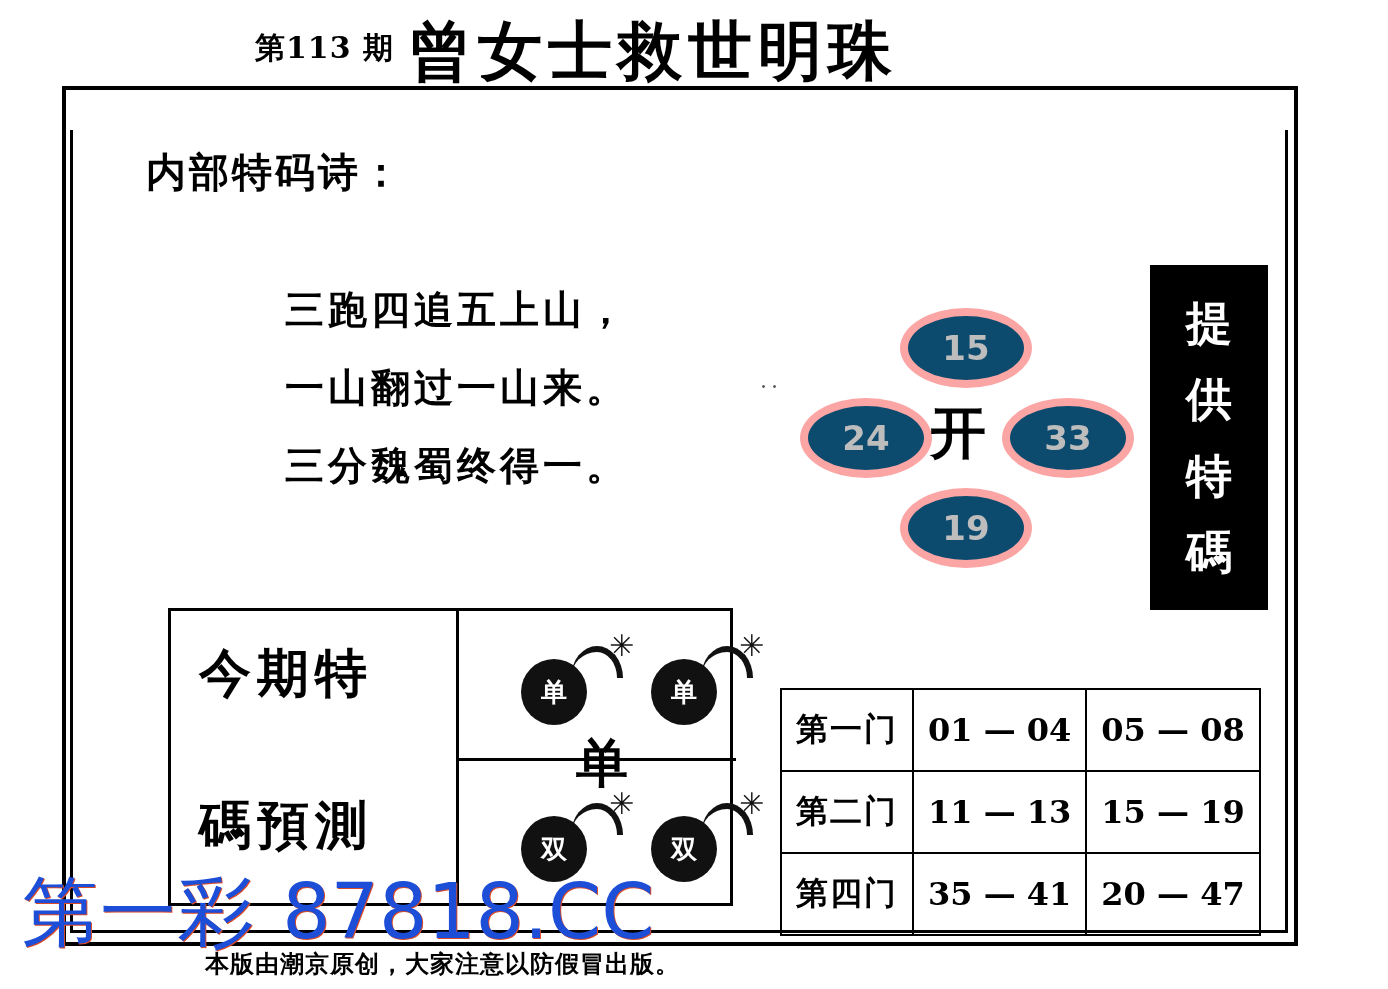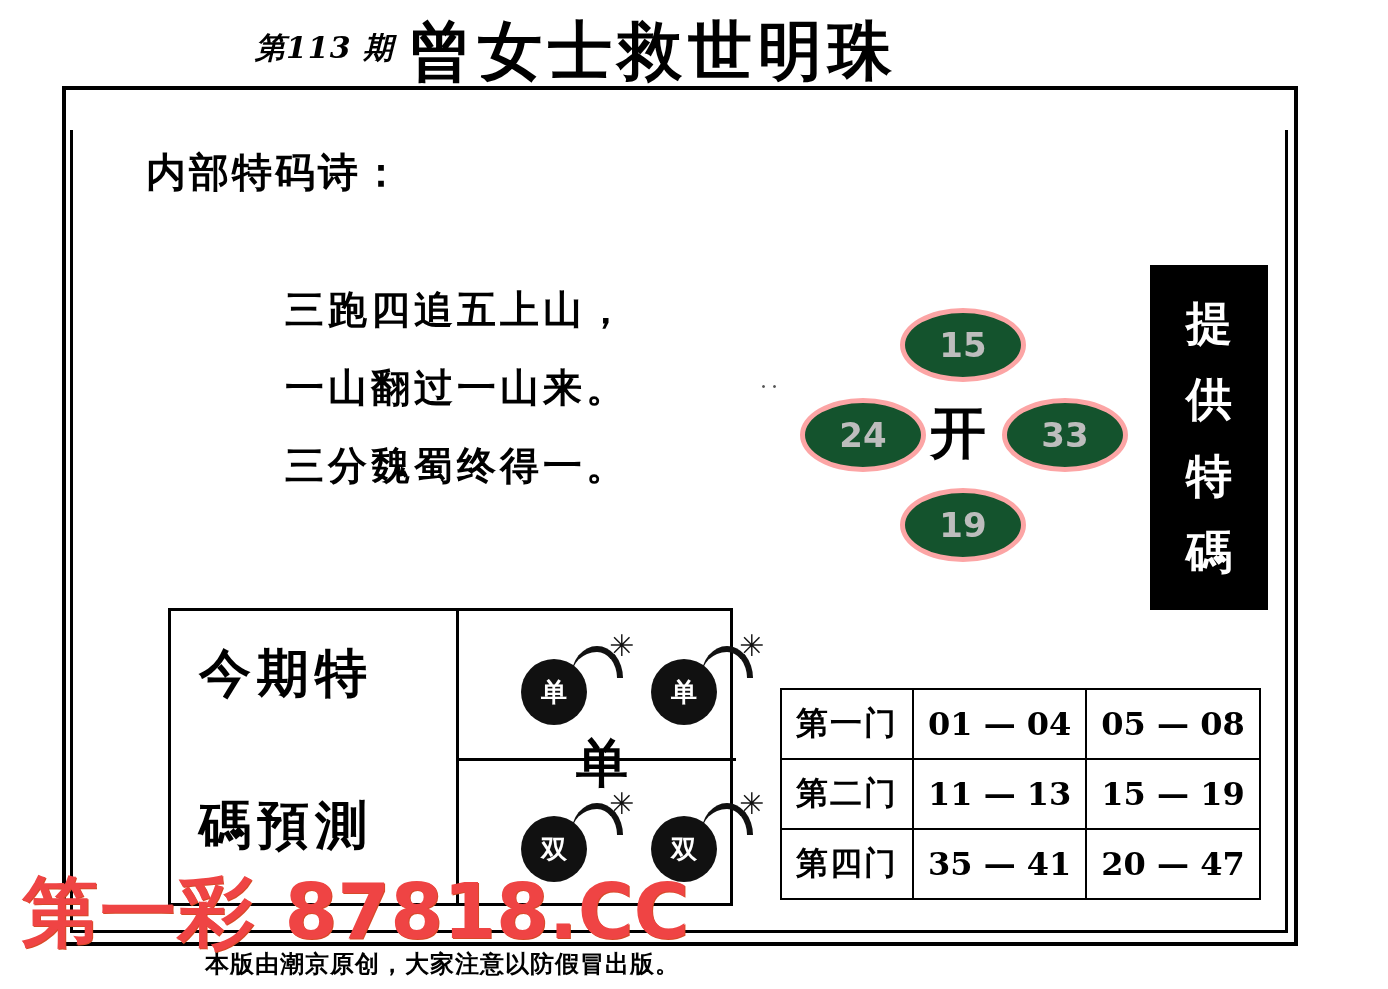--- a/index.html
+++ b/index.html
@@ -19,21 +19,20 @@
 
   
   .issue-label {
     position: absolute;
     left: 255px;
     top: 28px;
     font-size: 30px;
     font-weight: bold;
     letter-spacing: 1px;
     font-family: "DejaVu Serif", serif;
-    font-style: italic;
   }
   .main-title {
     position: absolute;
     left: 408px;
     top: 8px;
     font-size: 64px;
     font-weight: bold;
     letter-spacing: 6px;
     font-family: "DejaVu Serif", serif;
     white-space: nowrap;
@@ -79,30 +78,30 @@
     line-height: 78px;
   }
   .poem div { white-space: nowrap; }
 
   
   .cluster { position: absolute; left: 790px; top: 300px; width: 360px; height: 260px; }
   .ball {
     position: absolute;
     width: 116px;
     height: 64px;
-    border: 5px solid #fca5a5;
+    border: 8px solid #fca5a5;
     border-radius: 50%;
     display: flex;
     align-items: center;
     justify-content: center;
     font-size: 34px;
     font-weight: bold;
     color: #bdbdbd;
     font-family: "DejaVu Sans", sans-serif;
-    background: #14532d;
+    background: #0c4a6e;
   }
   .ball-top   { left: 110px; top: 8px; }
   .ball-left  { left: 10px;  top: 98px; }
   .ball-right { left: 212px; top: 98px; }
   .ball-bottom{ left: 110px; top: 188px; }
   .kai {
     position: absolute;
     left: 140px;
     top: 96px;
     font-size: 56px;
@@ -229,21 +228,21 @@
   .gate-table {
     position: absolute;
     left: 780px;
     top: 688px;
     border-collapse: collapse;
     font-size: 32px;
     font-family: "DejaVu Serif", serif;
   }
   .gate-table td {
     border: 2px solid #000;
-    padding: 12px 14px;
+    padding: 18px 14px;
     text-align: center;
     font-weight: bold;
     white-space: nowrap;
   }
   .gate-table td.gate-name { letter-spacing: 2px; }
 
   
   .footer-note {
     position: absolute;
     left: 205px;
@@ -252,23 +251,23 @@
     font-weight: bold;
     letter-spacing: 1px;
   }
 
   
   .watermark {
     position: absolute;
     left: 22px;
     top: 862px;
     font-size: 76px;
-    font-weight: bold;
+    font-weight: normal;
     font-family: "DejaVu Sans", sans-serif;
-    color: #ef4444;
+    color: #1d4ed8;
     letter-spacing: 2px;
     white-space: nowrap;
     text-shadow: 1px 1px 0 #d84a28;
   }
   .wm-num { letter-spacing: 0px; }
 </style>
 </head>
 <body>
 
 <div id="page">

